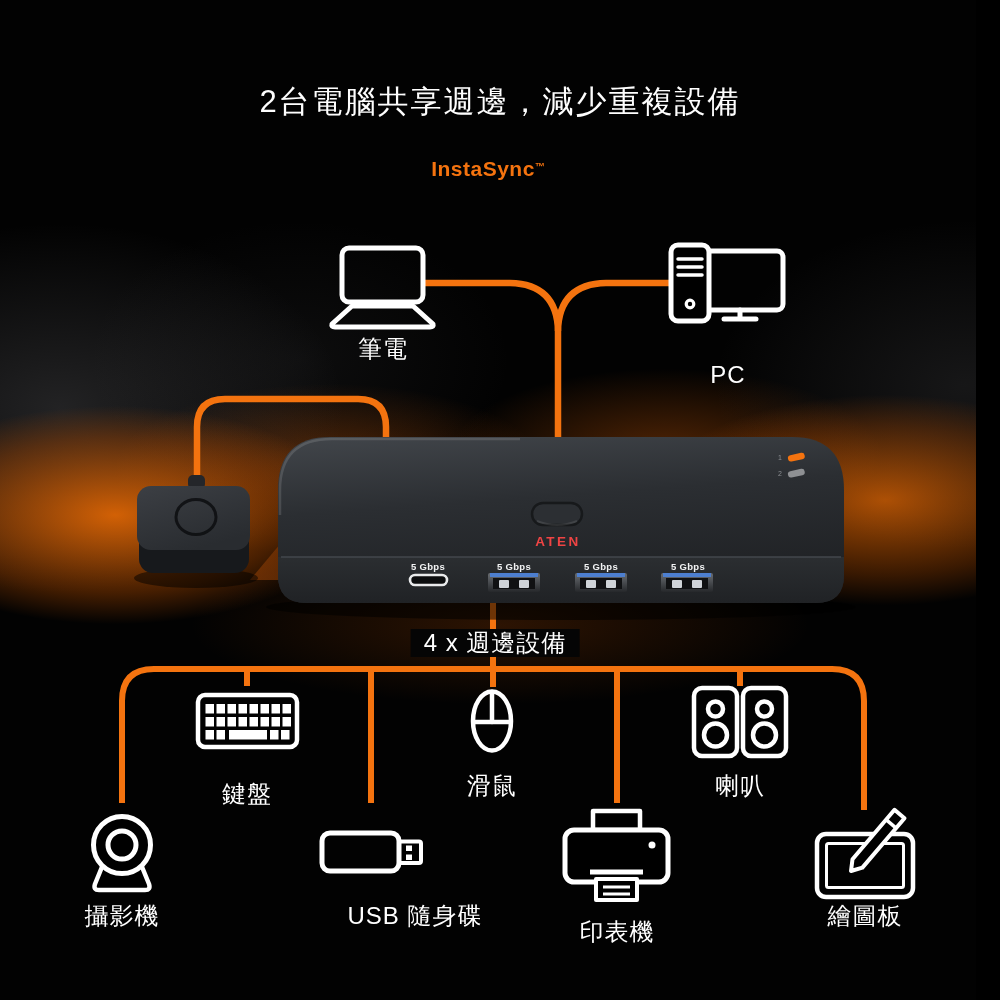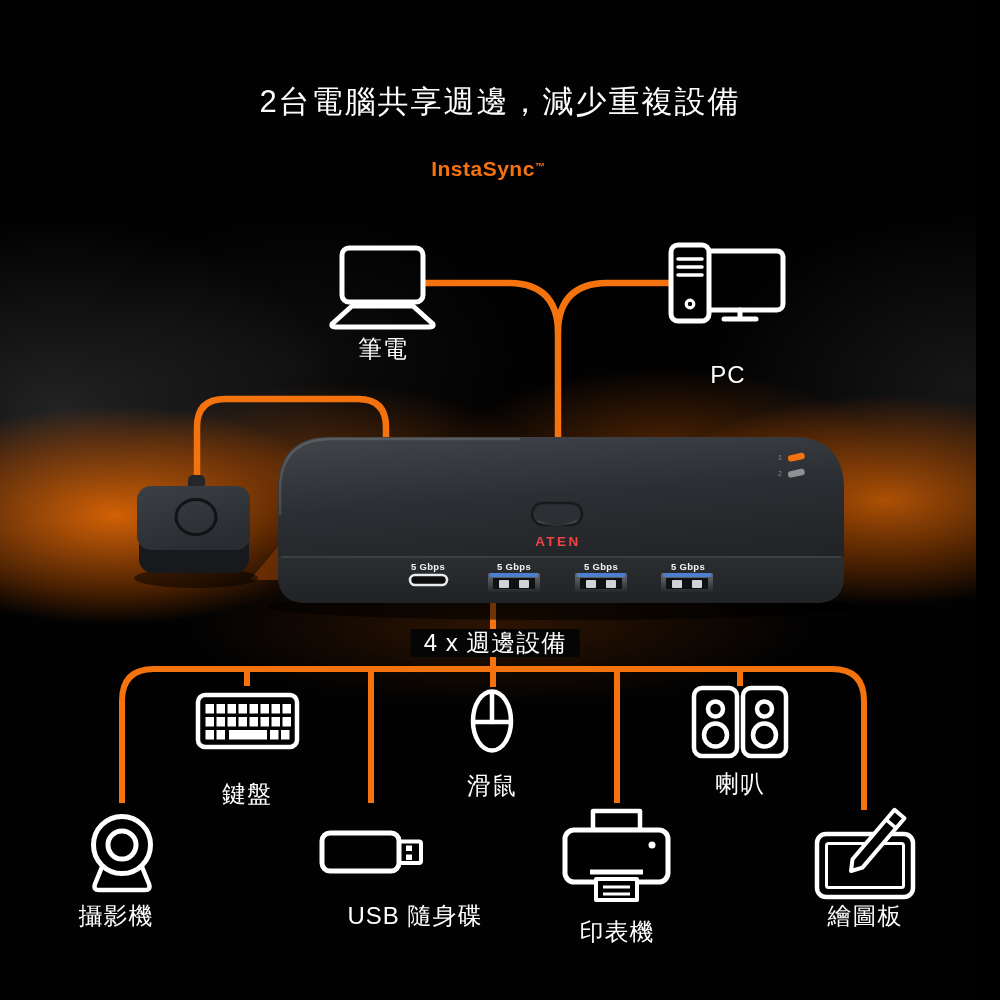--- a/index.html
+++ b/index.html
@@ -230,19 +230,19 @@
 
   <div class="lbl portlbl" style="left:428px;top:567px;">5 Gbps</div>
   <div class="lbl portlbl" style="left:514px;top:567px;">5 Gbps</div>
   <div class="lbl portlbl" style="left:601px;top:567px;">5 Gbps</div>
   <div class="lbl portlbl" style="left:688px;top:567px;">5 Gbps</div>
 
   <div class="lbl caption" style="left:495px;top:643px;">4 x 週邊設備</div>
 
   <div class="lbl" style="left:247px;top:786px;margin-top:8px;">鍵盤</div>
   <div class="lbl" style="left:492px;top:786px;">滑鼠</div>
-  <div class="lbl" style="left:740px;top:786px;font-family:Liberation Mono, monospace;">喇叭</div>
-
-  <div class="lbl" style="left:116px;top:916px;">攝影機</div>
+  <div class="lbl" style="left:740px;top:786px;">喇叭</div>
+
+  <div class="lbl" style="left:122px;top:916px;">攝影機</div>
   <div class="lbl" style="left:371px;top:916px;margin-left:44px;">USB 隨身碟</div>
   <div class="lbl" style="left:617px;top:932px;">印表機</div>
   <div class="lbl" style="left:865px;top:916px;text-align:right;">繪圖板</div>
 </div>
 
 </body></html>

